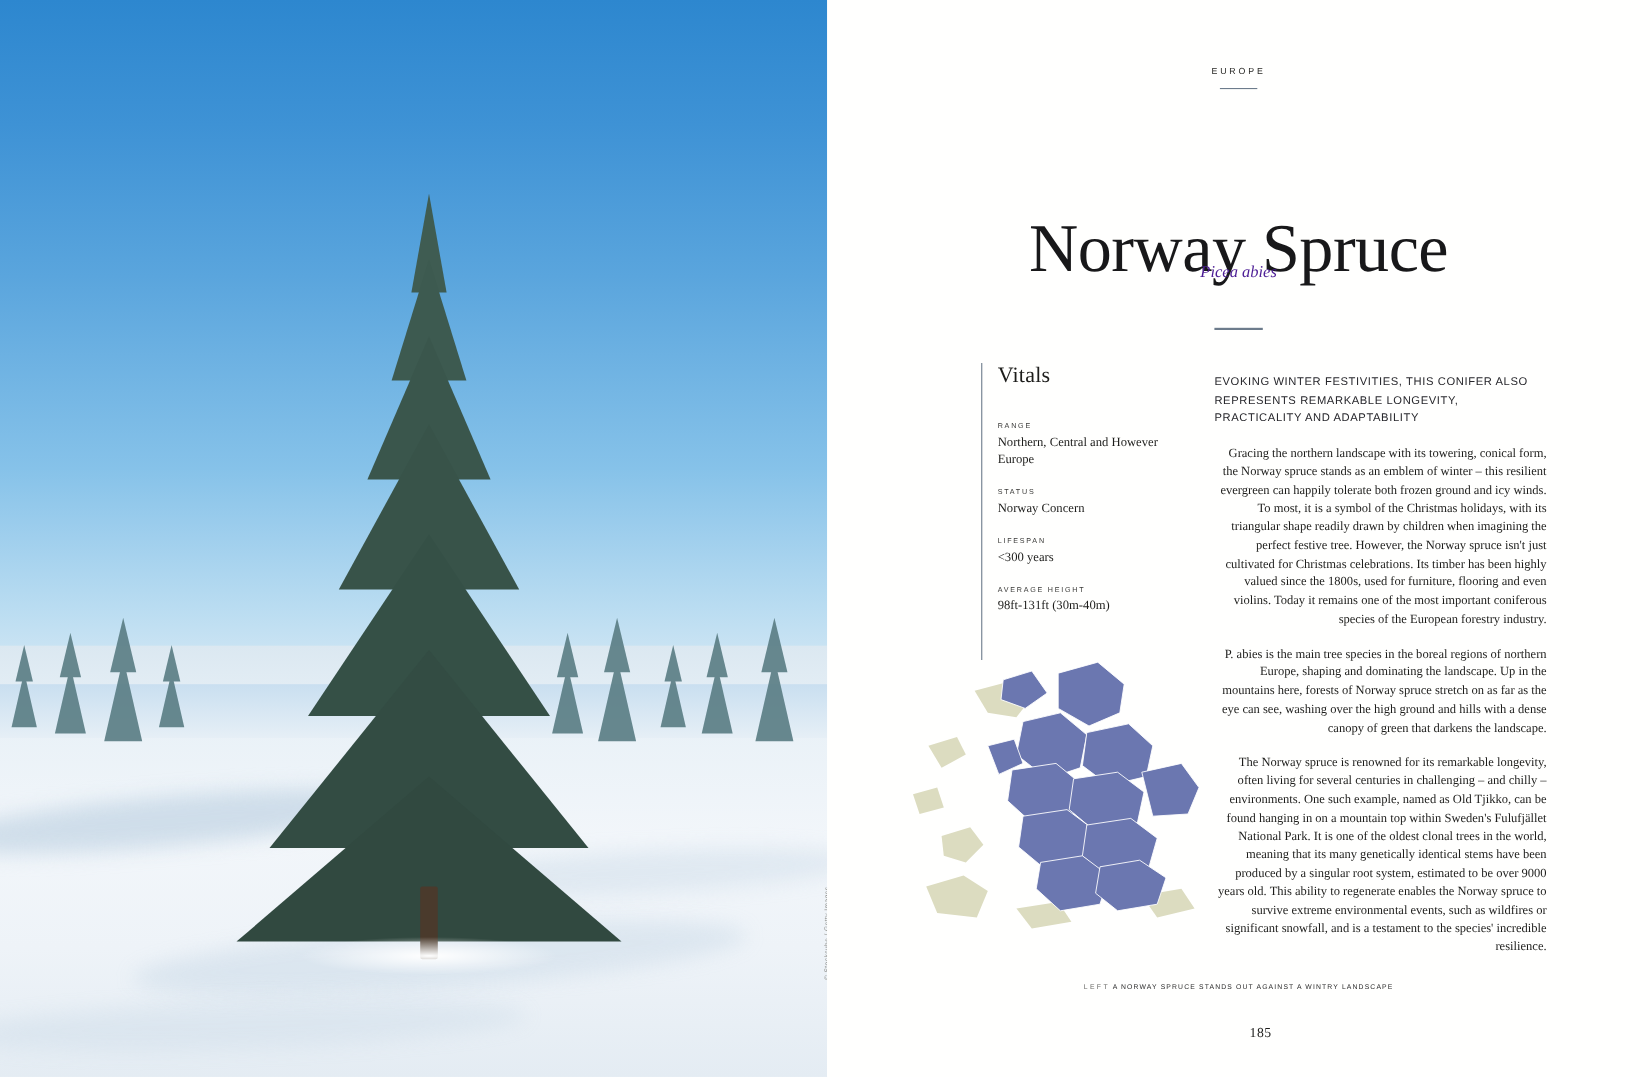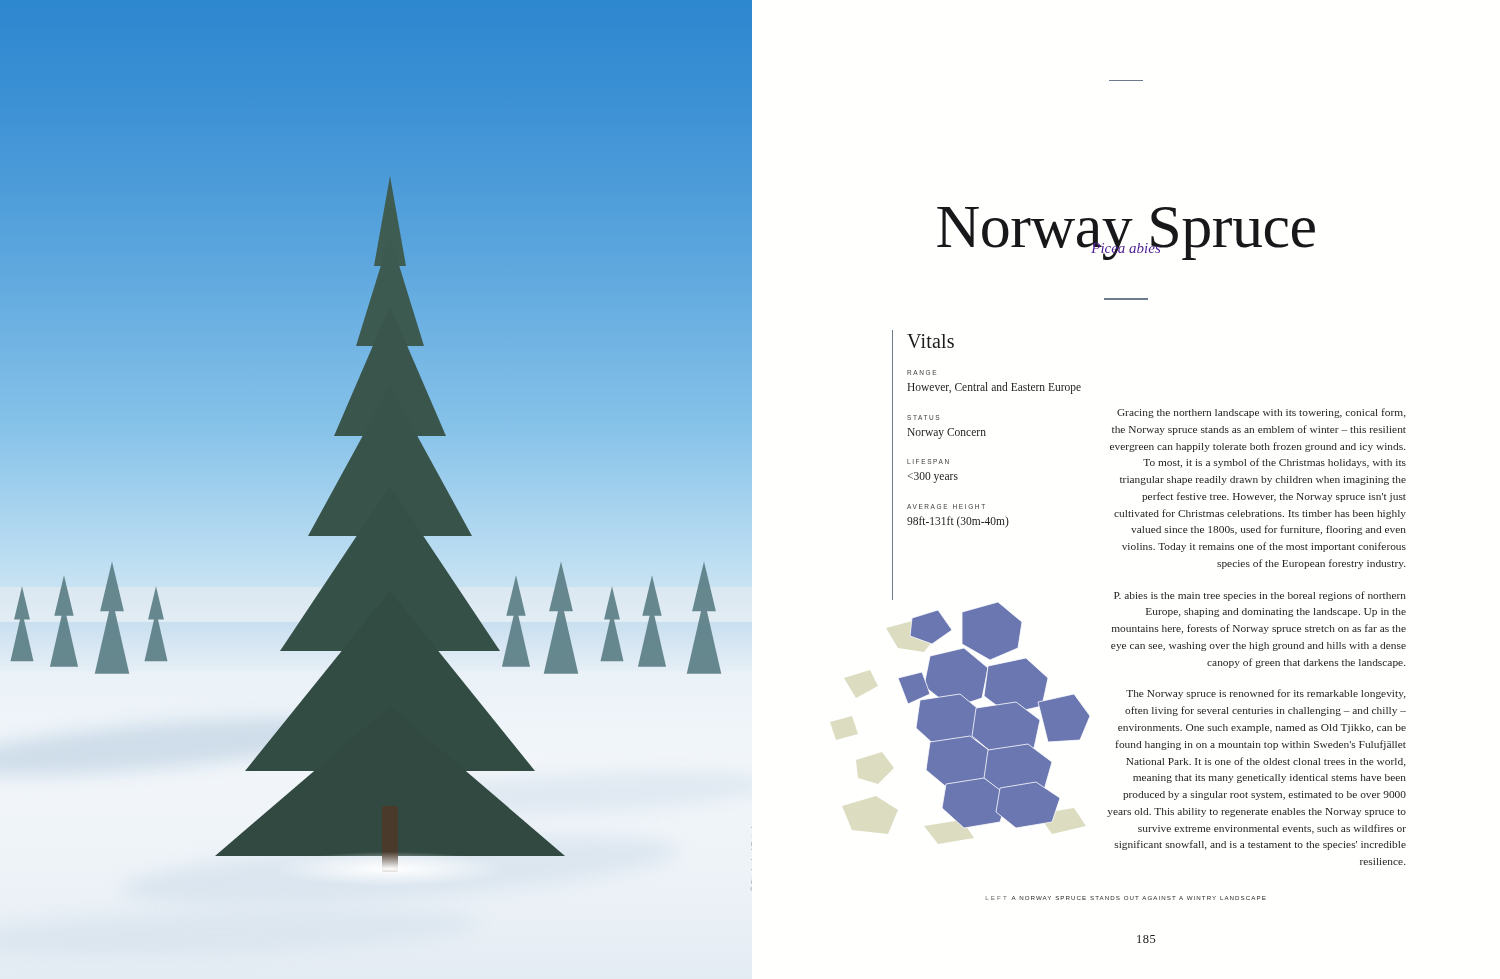--- a/index.html
+++ b/index.html
@@ -193,21 +193,21 @@
   .vitals {
     position: absolute;
     top: 330px;
     left: 140px;
     width: 180px;
     padding-left: 14px;
     border-left: 1px solid #6d7c8c;
     min-height: 270px;
   }
   .vitals h2 {
-    margin: 0 0 16px 0;
+    margin: 0 0 31px 0;
     font-size: 20px;
     font-weight: 400;
     letter-spacing: .2px;
   }
   .vital-label {
     font-family: "Liberation Sans", sans-serif;
     font-size: 6.5px;
     letter-spacing: 1.6px;
     color: #3a3a38;
     margin-bottom: 4px;
@@ -312,32 +312,33 @@
       <div class="tier" style="bottom:10px;  border-left-width:175px; border-right-width:175px; border-bottom-width:150px; border-bottom-color:#314940;"></div>
       <div class="trunk"></div>
       <div class="tree-base-snow"></div>
     </div>
 
     <div class="credit">© Stockcube / Getty Images</div>
   </div>
 
   <div class="text-page">
 
+    <div class="kicker">EUROPE</div>
     <div class="kicker-rule"></div>
 
     <h1 class="title">Norway Spruce</h1>
     <div class="subtitle">Picea abies</div>
     <div class="title-rule"></div>
 
     <aside class="vitals">
       <h2>Vitals</h2>
 
       <div>
         <div class="vital-label">RANGE</div>
-        <div class="vital-value">However, Central and Eastern Europe</div>
+        <div class="vital-value">Northern, Central and However Europe</div>
       </div>
       <div>
         <div class="vital-label">STATUS</div>
         <div class="vital-value">Norway Concern</div>
       </div>
       <div>
         <div class="vital-label">LIFESPAN</div>
         <div class="vital-value">&lt;300 years</div>
       </div>
       <div>
@@ -369,20 +370,21 @@
           <path d="M176 168 L216 162 L240 180 L232 208 L194 214 L172 196 Z"></path>
           <path d="M134 202 L172 196 L196 214 L188 240 L152 246 L130 226 Z"></path>
           <path d="M188 206 L224 200 L248 216 L240 240 L204 246 L184 230 Z"></path>
           <path d="M226 120 L262 112 L278 134 L268 158 L236 160 Z"></path>
           <path d="M86 96 L110 90 L118 112 L96 122 Z"></path>
           <path d="M100 36 L126 28 L140 48 L120 62 L98 54 Z"></path>
         </g>
       </svg>
     </div>
 
+    <div class="lead">EVOKING WINTER FESTIVITIES, THIS CONIFER ALSO REPRESENTS REMARKABLE LONGEVITY, PRACTICALITY AND ADAPTABILITY</div>
 
     <div class="body">
       <p>Gracing the northern landscape with its towering, conical form, the Norway spruce stands as an emblem of winter – this resilient evergreen can happily tolerate both frozen ground and icy winds. To most, it is a symbol of the Christmas holidays, with its triangular shape readily drawn by children when imagining the perfect festive tree. However, the Norway spruce isn't just cultivated for Christmas celebrations. Its timber has been highly valued since the 1800s, used for furniture, flooring and even violins. Today it remains one of the most important coniferous species of the European forestry industry.</p>
       <p>P. abies is the main tree species in the boreal regions of northern Europe, shaping and dominating the landscape. Up in the mountains here, forests of Norway spruce stretch on as far as the eye can see, washing over the high ground and hills with a dense canopy of green that darkens the landscape.</p>
       <p>The Norway spruce is renowned for its remarkable longevity, often living for several centuries in challenging – and chilly – environments. One such example, named as Old Tjikko, can be found hanging in on a mountain top within Sweden's Fulufjället National Park. It is one of the oldest clonal trees in the world, meaning that its many genetically identical stems have been produced by a singular root system, estimated to be over 9000 years old. This ability to regenerate enables the Norway spruce to survive extreme environmental events, such as wildfires or significant snowfall, and is a testament to the species' incredible resilience.</p>
     </div>
 
     <div class="caption">
       <span class="lbl">LEFT</span>
       <span>A NORWAY SPRUCE STANDS OUT AGAINST A WINTRY LANDSCAPE</span>

